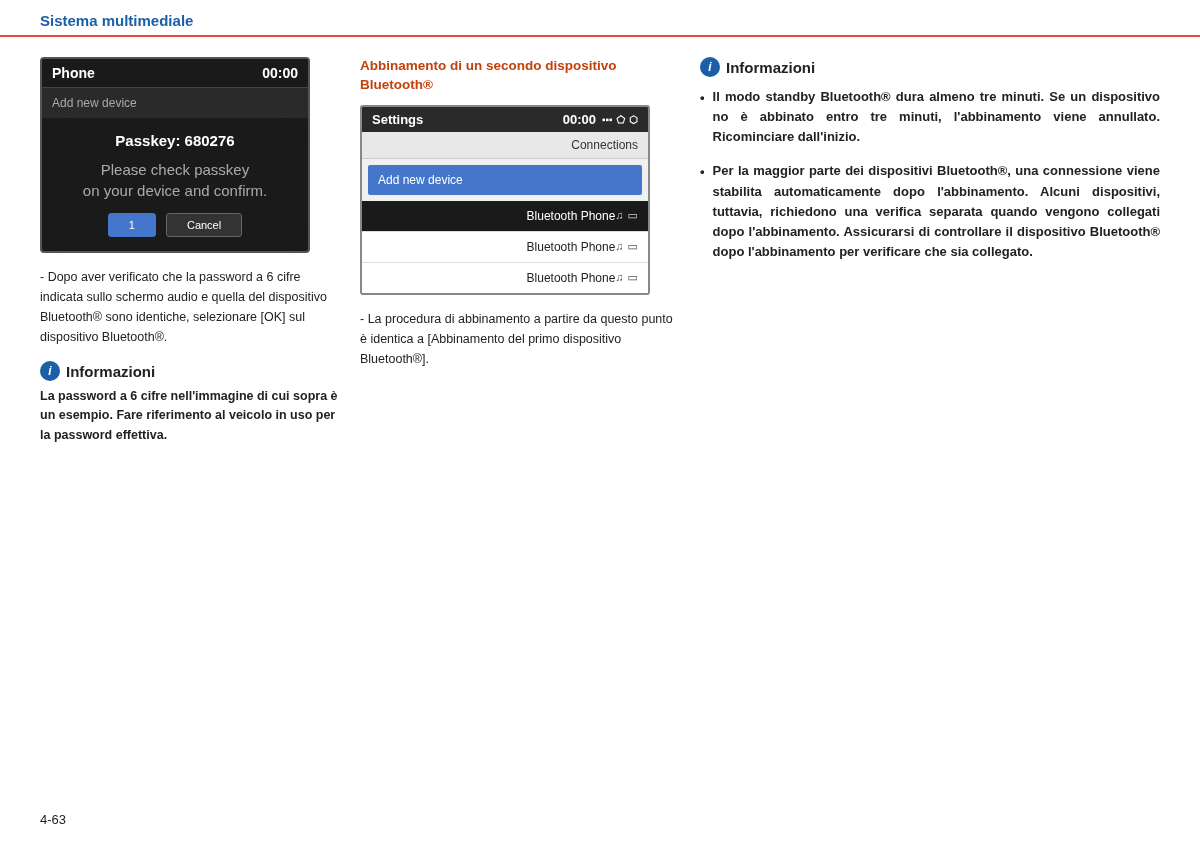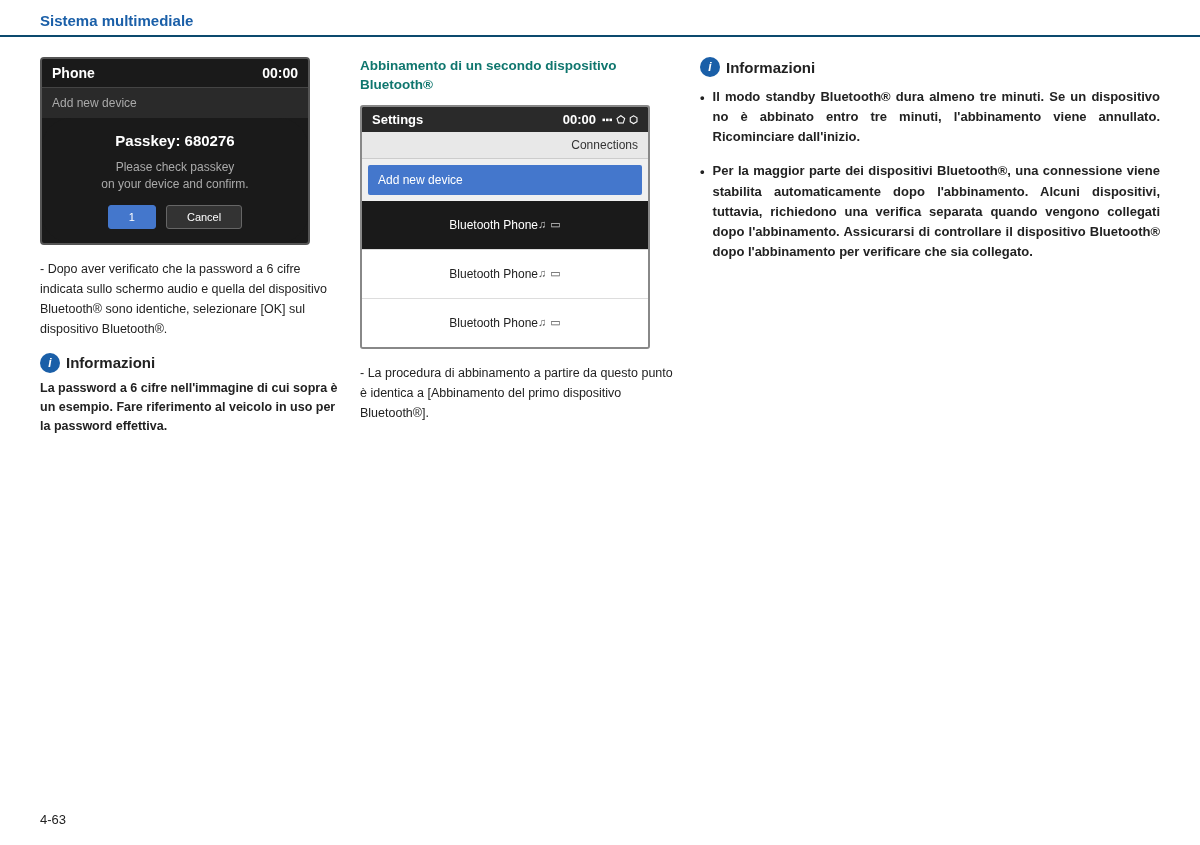--- a/index.html
+++ b/index.html
@@ -9,21 +9,21 @@
       background: #ffffff;
       font-family: Arial, sans-serif;
       font-size: 13px;
       color: #222;
       overflow: hidden;
     }
 
     
     .header {
       padding: 12px 40px 0 40px;
-      border-bottom: 2px solid #0c4a6e;
+      border-bottom: 2px solid #ef4444;
       margin-bottom: 0;
     }
     .header-title {
       color: #1a5fa8;
       font-size: 15px;
       font-weight: bold;
       padding-bottom: 6px;
     }
 
     
@@ -80,21 +80,21 @@
       border-radius: 29px;
     }
     .phone-passkey-value {
       color: #fff;
       font-size: 15px;
       font-weight: bold;
       margin-bottom: 10px;
     }
     .phone-check-text {
       color: #aaa;
-      font-size: 12px;
+      font-size: 15px;
       line-height: 1.4;
       margin-bottom: 12px;
     }
     .phone-buttons {
       display: flex;
       justify-content: center;
       gap: 10px;
     }
     .phone-btn {
       background: #333;
@@ -154,21 +154,21 @@
     }
 
     
     .mid-col {
       width: 320px;
       flex-shrink: 0;
     }
     .section-heading {
       font-size: 13.5px;
       font-weight: bold;
-      color: #0f766e;
+      color: #c2410c;
       margin-bottom: 10px;
       line-height: 1.4;
     }
     .mid-text {
       font-size: 12.5px;
       line-height: 1.6;
       color: #222;
       margin-bottom: 14px;
     }
     .mid-text .bold { font-weight: bold; }
@@ -208,23 +208,23 @@
     .settings-add-new {
       background: #4477cc;
       color: #fff;
       padding: 8px 10px;
       font-size: 12px;
       margin: 6px 6px;
       border-radius: 2px;
     }
     .settings-device-row {
       display: flex;
-      justify-content: center;
-      align-items: center;
-      padding: 17px 10px;
+      justify-content: flex-end;
+      align-items: center;
+      padding: 8px 10px;
       font-size: 12px;
       color: #222;
       border-bottom: 1px solid #ddd;
       background: #fff;
     }
     .settings-device-row.selected {
       background: #1a1a1a;
       color: #fff;
     }
     .settings-device-row:last-child {

